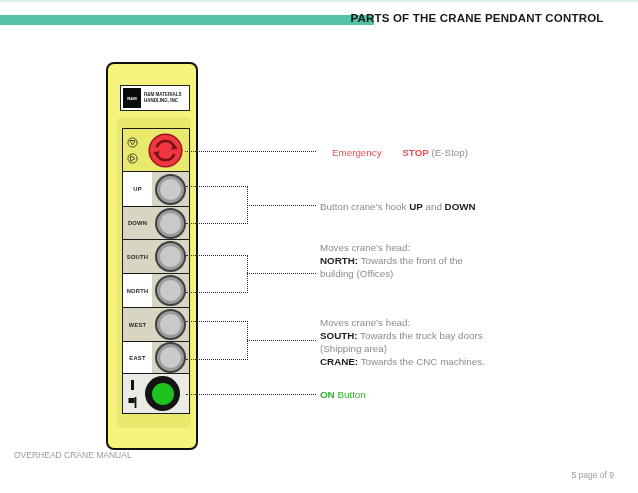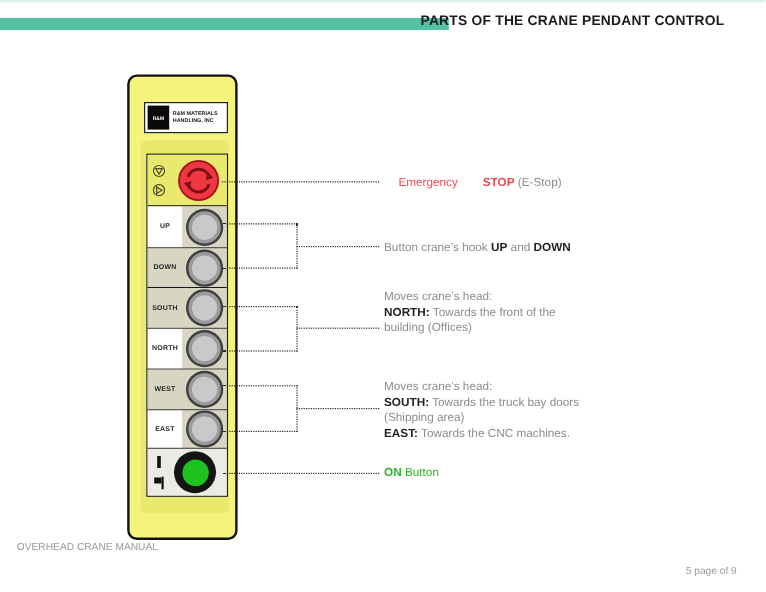--- a/index.html
+++ b/index.html
@@ -218,21 +218,21 @@
     </div>
   </div>
 
   <div class="ann" style="left:320px;top:316px;width:172px">
     <div>Moves crane’s head:</div>
     <div>
       <span class="bk">SOUTH:</span>
       <span>Towards the truck bay doors (Shipping area)</span>
     </div>
     <div>
-      <span class="bk">EAST:</span>
+      <span class="bk">CRANE:</span>
       <span>Towards the CNC machines.</span>
     </div>
   </div>
 
   <div class="ann" style="left:320px;top:388px">
     <span class="gn-b">ON</span>
     <span class="gn">Button</span>
   </div>
 
   <div class="footer-left">OVERHEAD CRANE MANUAL</div>

